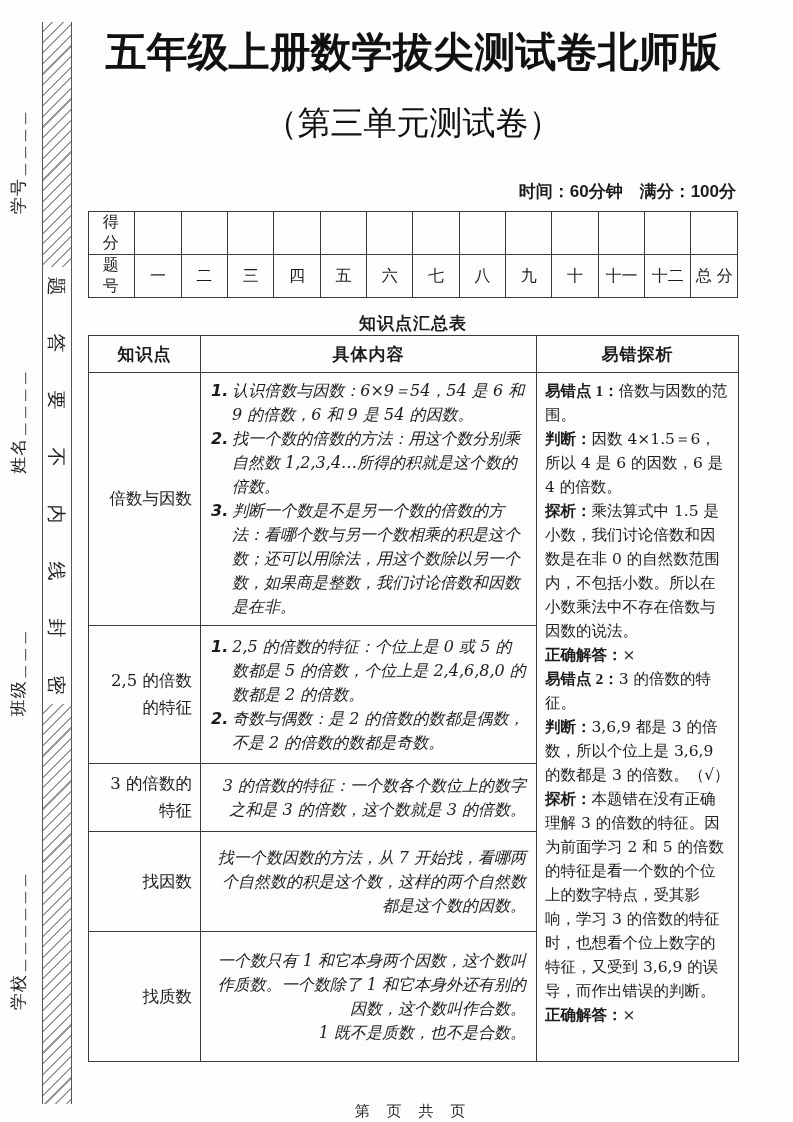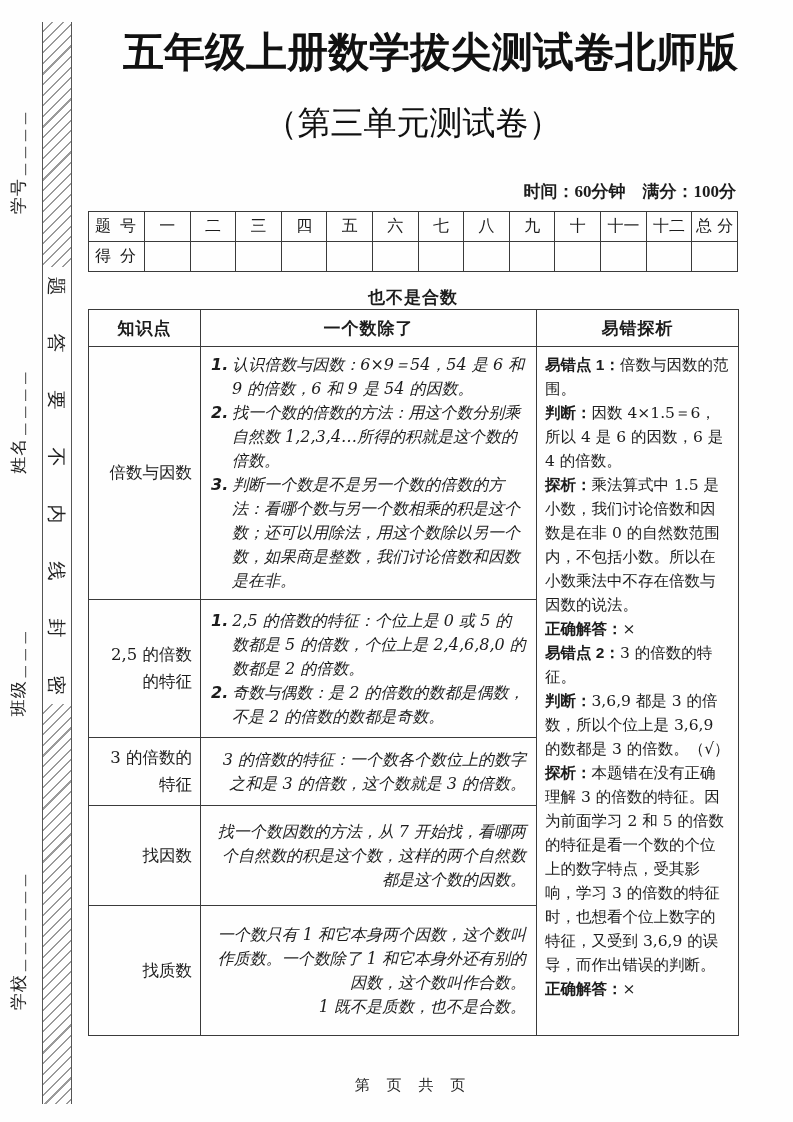--- a/index.html
+++ b/index.html
@@ -30,30 +30,30 @@
   .hatch.top { flex:0 0 245px; }
   .hatch.bottom { flex:1 1 auto; }
   .seal-chars { display:flex; flex-direction:column; gap:35px; padding:8px 0; }
   .seal-char {
     display:block; width:22px; height:22px; line-height:22px; text-align:center;
     font-size:19px; transform:rotate(90deg); color:#222;
   }
   
   .content { position:absolute; left:88px; top:0; width:650px; }
   .title {
-    margin-top:26px; text-align:right; font-weight:bold;
+    margin-top:26px; text-align:center; font-weight:bold;
     font-size:41px; line-height:1.3; letter-spacing:0px; color:#111;
   }
   .subtitle {
     margin-top:22px; text-align:center; font-weight:normal;
     font-size:33px; color:#111;
   }
   .info-line {
     margin-top:34px; text-align:right; font-weight:bold; font-size:17px;
-    font-family:Liberation Serif, serif; padding-right:2px;
+    font-family:Liberation Sans, sans-serif; padding-right:2px;
   }
   table { border-collapse:collapse; }
   
   .score-table { width:650px; margin-top:8px; table-layout:fixed; }
   .score-table td {
     border:1.4px solid #3a3a3a; height:30px; text-align:center;
     font-size:16px; padding:0 2px;
   }
   .score-table .label-cell { letter-spacing:2px; }
   
@@ -73,21 +73,21 @@
   .col-topic   { width:112px; }
   .col-content { width:336px; }
   .col-analysis{ width:202px; }
   td.topic { text-align:right; font-size:16.5px; padding:4px 8px; line-height:1.6; }
   td.cell-content { padding:6px 10px; font-size:16px; line-height:24px;font-style:italic; }
   .item { padding-left:21px; text-indent:-21px; }
   .item .num { font-weight:bold; font-family:"DejaVu Sans","Liberation Sans",sans-serif; padding-right:4px; }
   .plain { padding-left:0; text-indent:0;text-align:right; }
   td.cell-analysis { padding:6px 8px; font-size:15.5px; line-height:24px; vertical-align:top; }
   .a-par { margin:0; }
-  .a-lbl { font-weight:bold; font-family:Liberation Sans, sans-serif; }
+  .a-lbl { font-weight:bold; font-family:Liberation Serif, serif; }
   
   .footer {
     margin-top:40px; text-align:center; font-size:15px; letter-spacing:6px;
     font-family:"DejaVu Sans","Liberation Sans",sans-serif; color:#2a2a2a;
   }
 </style>
 </head>
 <body>
 
 <div class="page">
@@ -116,66 +116,66 @@
 
   <div class="content">
 
     <div class="title">五年级上册数学拔尖测试卷北师版</div>
     <div class="subtitle">（第三单元测试卷）</div>
     <div class="info-line">时间：60分钟　满分：100分</div>
 
     <table class="score-table">
       <tbody>
           <tr>
+        <td class="label-cell">得 分</td>
+        <td></td>
+        <td></td>
+        <td></td>
+        <td></td>
+        <td></td>
+        <td></td>
+        <td></td>
+        <td></td>
+        <td></td>
+        <td></td>
+        <td></td>
+        <td></td>
+        <td></td>
+      </tr>
+      <tr>
         <td class="label-cell" style="width:56px">题 号</td>
         <td>一</td>
         <td>二</td>
         <td>三</td>
         <td>四</td>
         <td>五</td>
         <td>六</td>
         <td>七</td>
         <td>八</td>
         <td>九</td>
         <td>十</td>
         <td>十一</td>
         <td>十二</td>
         <td>总 分</td>
       </tr>
-      <tr>
-        <td class="label-cell">得 分</td>
-        <td></td>
-        <td></td>
-        <td></td>
-        <td></td>
-        <td></td>
-        <td></td>
-        <td></td>
-        <td></td>
-        <td></td>
-        <td></td>
-        <td></td>
-        <td></td>
-        <td></td>
-      </tr>
     </tbody>
       </table>
 
-    <div class="summary-heading">也不是合数</div>
+    <div class="summary-heading">知识点汇总表</div>
 
     <table class="main-table">
       <colgroup>
           <col class="col-topic">
           <col class="col-content">
           <col class="col-analysis">
         </colgroup>
       <tbody>
           <tr>
         <th>知识点</th>
-        <th>一个数除了</th>
+        <th>具体内容</th>
         <th>易错探析</th>
       </tr>
 
       <tr style="height:216px">
         <td class="topic">倍数与因数</td>
         <td class="cell-content">
           <div class="item"><span class="num">1.</span><span>认识倍数与因数：6×9＝54，54 是 6 和 9 的倍数，6 和 9 是 54 的因数。</span></div>
           <div class="item"><span class="num">2.</span><span>找一个数的倍数的方法：用这个数分别乘自然数 1,2,3,4…所得的积就是这个数的倍数。</span></div>
           <div class="item"><span class="num">3.</span><span>判断一个数是不是另一个数的倍数的方法：看哪个数与另一个数相乘的积是这个数；还可以用除法，用这个数除以另一个数，如果商是整数，我们讨论倍数和因数是在非。</span></div>
         </td>

